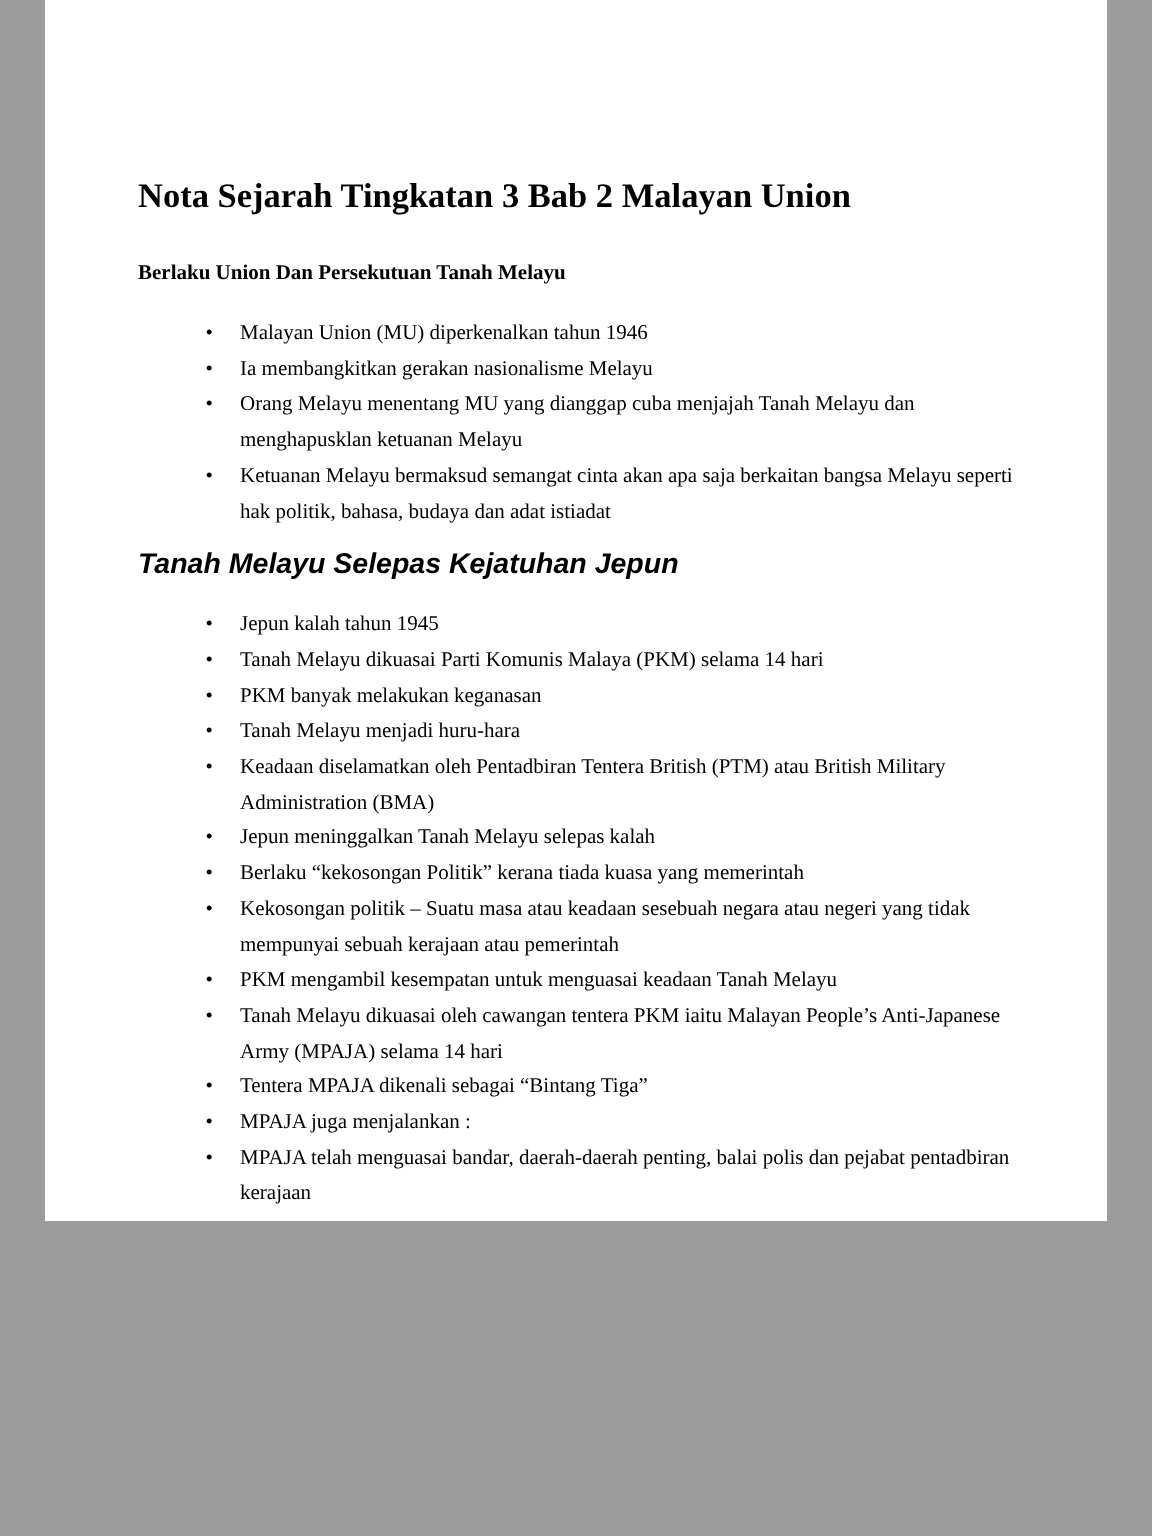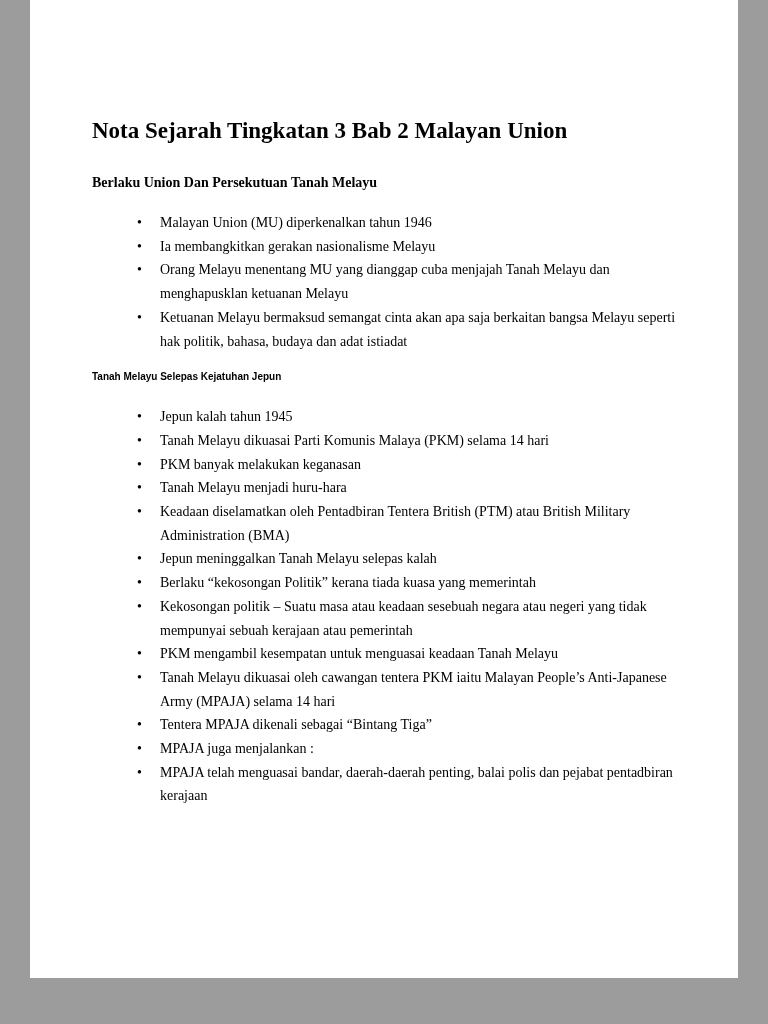--- a/index.html
+++ b/index.html
@@ -11,21 +11,21 @@
     position: relative;
     font-family: "Liberation Serif", serif;
     color: #000;
     overflow: hidden;
   }
   .page {
     position: absolute;
     left: 30px;
     top: 0;
     width: 708px;
-    height: 978px;
+    height: 814px;
     background: #ffffff;
     padding: 116px 58px 30px 62px;
   }
   .doc-title {
     font-size: 23px;
     font-weight: bold;
     line-height: 30px;
     margin: 0 0 27px 0;
     font-family: "Liberation Serif", serif;
   }
@@ -33,21 +33,22 @@
     font-weight: bold;
     line-height: 20px;
     margin: 14px 0 18px 0;
   }
   .section-heading.serif {
     font-family: "Liberation Serif", serif;
     font-size: 14px;
   }
   .section-heading.sans {
     font-family: "Liberation Sans", sans-serif;
-    font-size: 10px;
+    font-size: 19px;
+    font-style: italic;
   }
   .section-heading.first {
     margin-top: 0;
   }
   ul.bullets {
     list-style: none;
     margin: 0;
     padding: 0;
     font-size: 14px;
     line-height: 23.7px;

